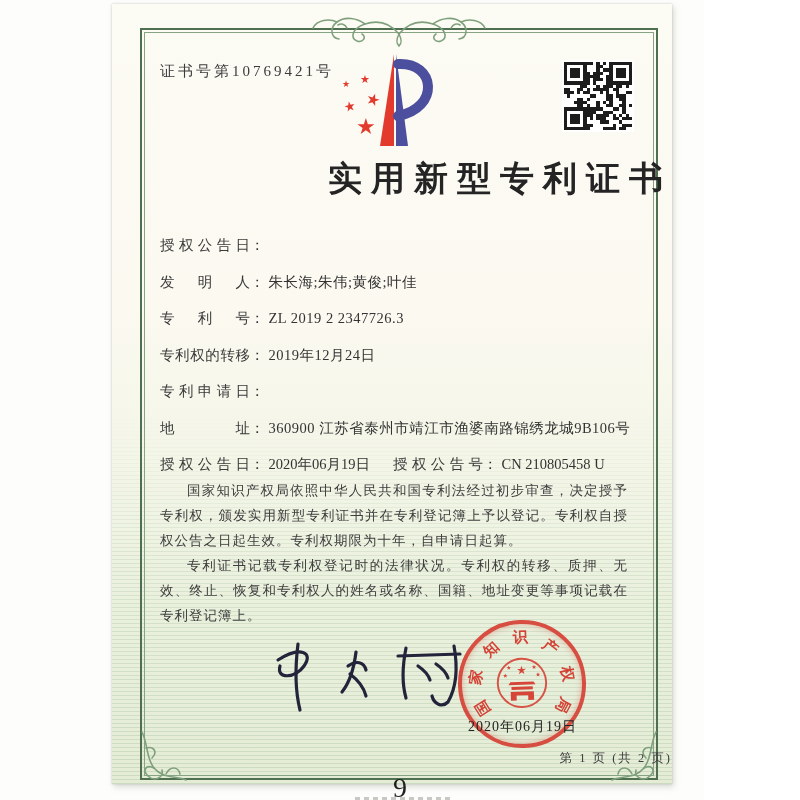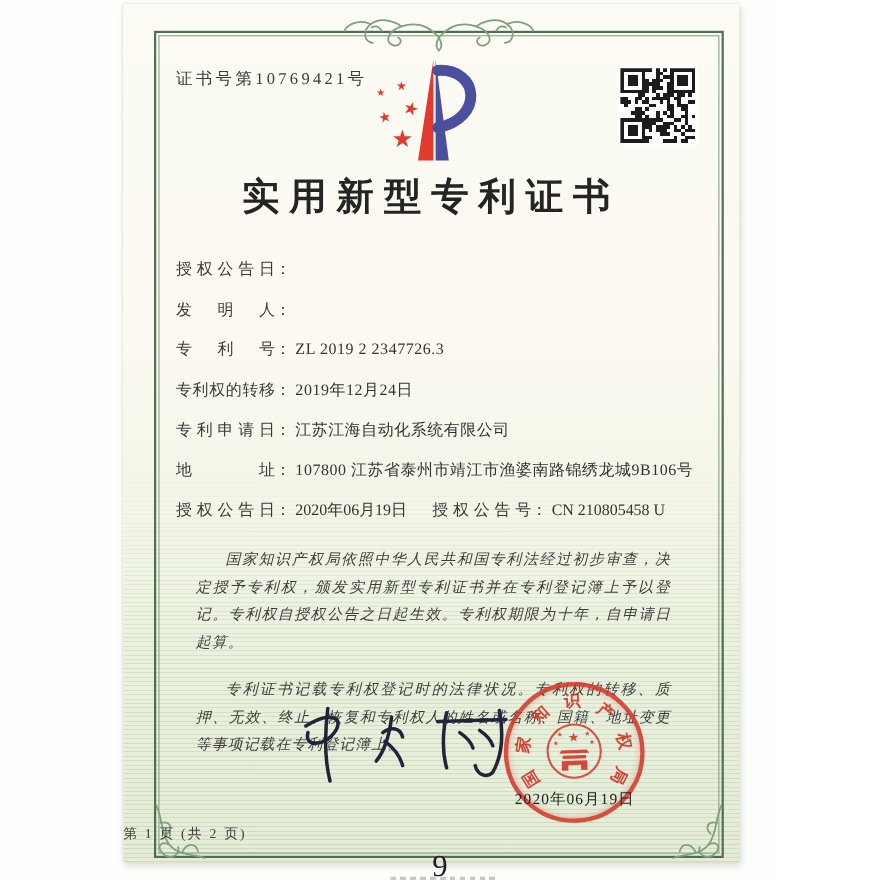--- a/index.html
+++ b/index.html
@@ -21,45 +21,45 @@
   .corner{position:absolute;z-index:2;}
   .corner.bl{left:-10px;bottom:-10px;}
   .corner.br{right:-10px;bottom:-10px;transform:scaleX(-1);}
   
   .content{position:absolute;inset:0;z-index:3;}
   .cert-no{position:absolute;left:48px;top:58px;font-size:15px;letter-spacing:3px;color:#3b3b3b;}
   .logo{position:absolute;left:50%;top:46px;transform:translateX(-50%);width:120px;height:100px;}
   .logo .star{position:absolute;color:#e23b2e;line-height:1;}
   .qr{position:absolute;right:38px;top:56px;width:68px;height:68px;background:#fff;padding:2px;}
   .qr svg{width:100%;height:100%;display:block;shape-rendering:crispEdges;}
-  .title{position:absolute;left:0;right:0;top:152px;text-align:center;font-size:34px;
+  .title{position:absolute;left:0;right:0;top:152px;text-align:right;font-size:34px;
          font-weight:700;letter-spacing:9px;color:#242424;}
   .fields{position:absolute;left:48px;right:36px;top:230px;font-size:14.5px;color:#333;}
   .field-row{display:flex;margin-bottom:14.5px;line-height:22px;}
   .f-label{display:inline-block;width:90px;text-align:justify;text-align-last:justify;flex:none;color:#3a3a3a;}
   .f-colon{flex:none;margin-right:4px;}
   .f-value{flex:1;letter-spacing:.5px;}
   .grant-row{display:flex;line-height:22px;}
   .grant-right{margin-left:23px;display:flex;}
   .paragraphs{position:absolute;left:48px;right:44px;top:474px;font-size:13.5px;line-height:25px;
               text-align:justify;color:#3d3d3d;}
-  .paragraphs p{margin:18px;text-indent:2em;letter-spacing:1px;font-style:italic;}
+  .paragraphs p{margin:0;text-indent:2em;letter-spacing:1px;}
   .sig-block{position:absolute;left:56px;top:658px;font-size:15px;line-height:30px;color:#333;
              font-family:"Liberation Sans","DejaVu Sans",sans-serif;}
   .signature-svg{position:absolute;left:140px;top:622px;}
   
   .seal{position:absolute;left:346px;top:616px;width:128px;height:128px;transform:rotate(-2deg);}
   .seal-ring{position:absolute;inset:0;border:4px solid rgba(213,56,44,.88);border-radius:50%;
              box-shadow:inset 0 0 6px rgba(213,56,44,.35);}
   .seal-char{position:absolute;left:50%;top:50%;width:18px;margin-left:-9px;margin-top:-10px;
              text-align:center;font-size:15px;font-weight:700;color:rgba(211,52,40,.92);
              transform:rotate(var(--a)) translateY(-46px);}
   .seal-emblem{position:absolute;left:50%;top:50%;transform:translate(-50%,-52%);}
   .seal-date{position:absolute;left:356px;top:714px;font-size:14px;letter-spacing:1px;color:#242424;z-index:4;}
-  .footer-page{position:absolute;left:0;right:0;top:746px;text-align:left;font-size:12.5px;
+  .footer-page{position:absolute;left:0;right:0;top:746px;text-align:right;font-size:12.5px;
                letter-spacing:2px;color:#3c3c3c;}
   
   .nine{position:absolute;left:0;width:800px;top:772px;text-align:center;font-size:28px;
         color:#1f1f1f;z-index:5;}
   .tiny-blur{position:absolute;left:355px;top:797px;width:95px;height:5px;z-index:5;opacity:.45;
         filter:blur(.6px);
         background:repeating-linear-gradient(90deg,#8a8a85 0 5px,transparent 5px 9px);}
 </style>
 </head>
 <body>
@@ -362,40 +362,40 @@
       <div class="title">实用新型专利证书</div>
 
       <div class="fields">
         <div class="field-row">
           <span class="f-label">授权公告日</span>
             <span class="f-colon">：</span>
         </div>
         <div class="field-row">
           <span class="f-label">发明人</span>
             <span class="f-colon">：</span>
+          <span class="f-value">朱长海;朱伟;黄俊;叶佳</span>
         </div>
         <div class="field-row">
           <span class="f-label">专利号</span>
             <span class="f-colon">：</span>
           <span class="f-value">ZL 2019 2 2347726.3</span>
         </div>
         <div class="field-row">
           <span class="f-label">专利权的转移</span>
             <span class="f-colon">：</span>
           <span class="f-value">2019年12月24日</span>
         </div>
         <div class="field-row">
           <span class="f-label">专利申请日</span>
             <span class="f-colon">：</span>
-          <span class="f-value">江苏江海自动化系统有限公司</span>
         </div>
         <div class="field-row">
           <span class="f-label">地址</span>
             <span class="f-colon">：</span>
-          <span class="f-value">107800 江苏省泰州市靖江市渔婆南路锦绣龙城9B106号</span>
+          <span class="f-value">360900 江苏省泰州市靖江市渔婆南路锦绣龙城9B106号</span>
         </div>
         <div class="grant-row">
           <span class="f-label">授权公告日</span>
             <span class="f-colon">：</span>
           <span>2020年06月19日</span>
           <span class="grant-right">
             <span class="f-label">授权公告号</span>
               <span class="f-colon">：</span>
             <span>CN 210805458 U</span>
           </span>

